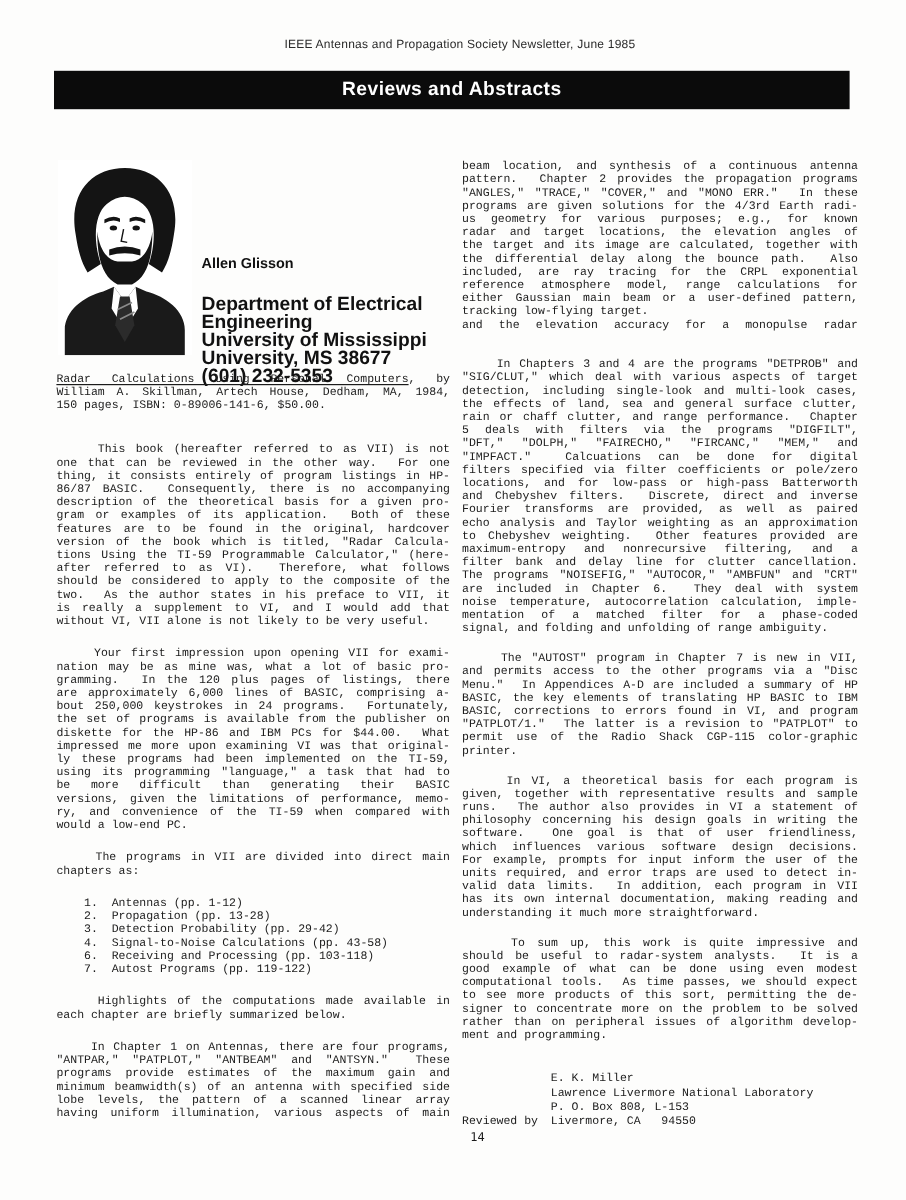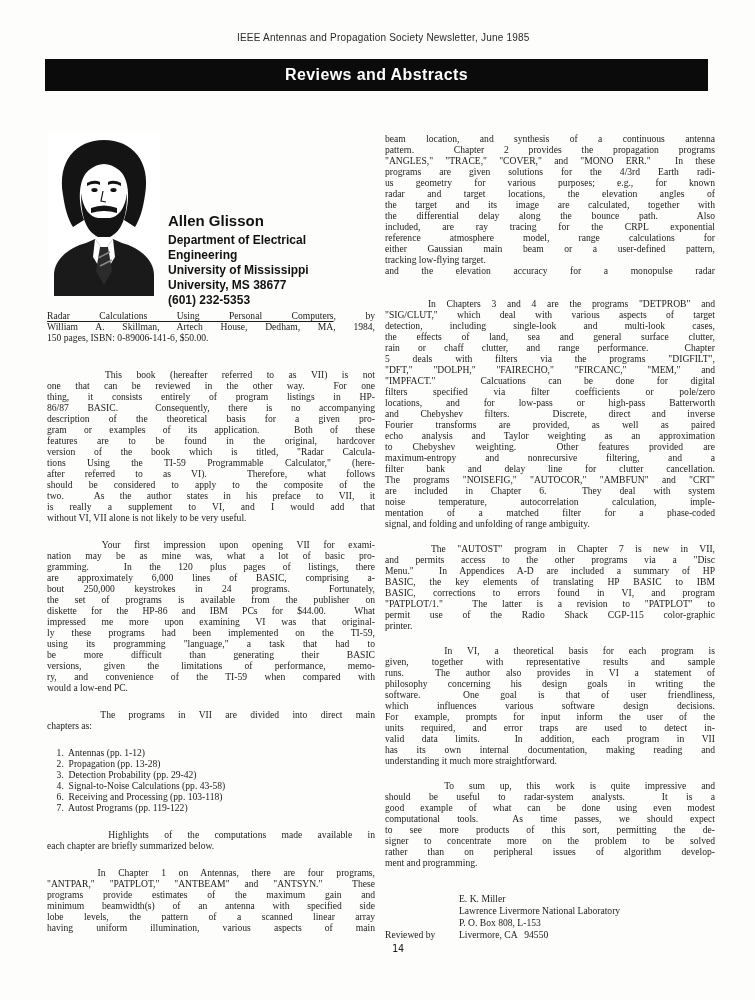--- a/index.html
+++ b/index.html
@@ -23,26 +23,26 @@
     font-family:"Liberation Sans", sans-serif;
     font-weight:bold; font-size:16px; letter-spacing:0.4px;
   }
   
   .photo { position:absolute; left:48px; top:133px; width:112px; height:163px; }
   
   .author {
     position:absolute; left:168px; top:212px;
     font-family:"Liberation Sans", sans-serif; font-weight:bold; color:#111;
   }
-  .author-name { font-size:15px; margin-bottom:4px; }
-  .author-line { font-size:12px; line-height:15px; }
+  .author-name { font-size:12px; margin-bottom:20px; }
+  .author-line { font-size:16px; line-height:15px; }
   
   .col {
     position:absolute; top:310px;
-    font-family:Liberation Serif, serif;
+    font-family:Liberation Mono, monospace;
     font-size:9.6px; line-height:11px; color:#1b1b1b;
   }
   .col-left  { left:47px;  width:328px; }
   .col-right { left:385px; top:133px; width:330px; }
   .ln { white-space:pre-wrap; min-height:11px; }
   .j  { text-align:justify; text-align-last:justify; }
   .para { margin-bottom:16px; }
   .col-right [data-blocks] > .para { margin-bottom:14px; }
   .col-right [data-blocks] > .para:first-child { margin-bottom:22px; }
   .citation { margin-bottom:26px; }

